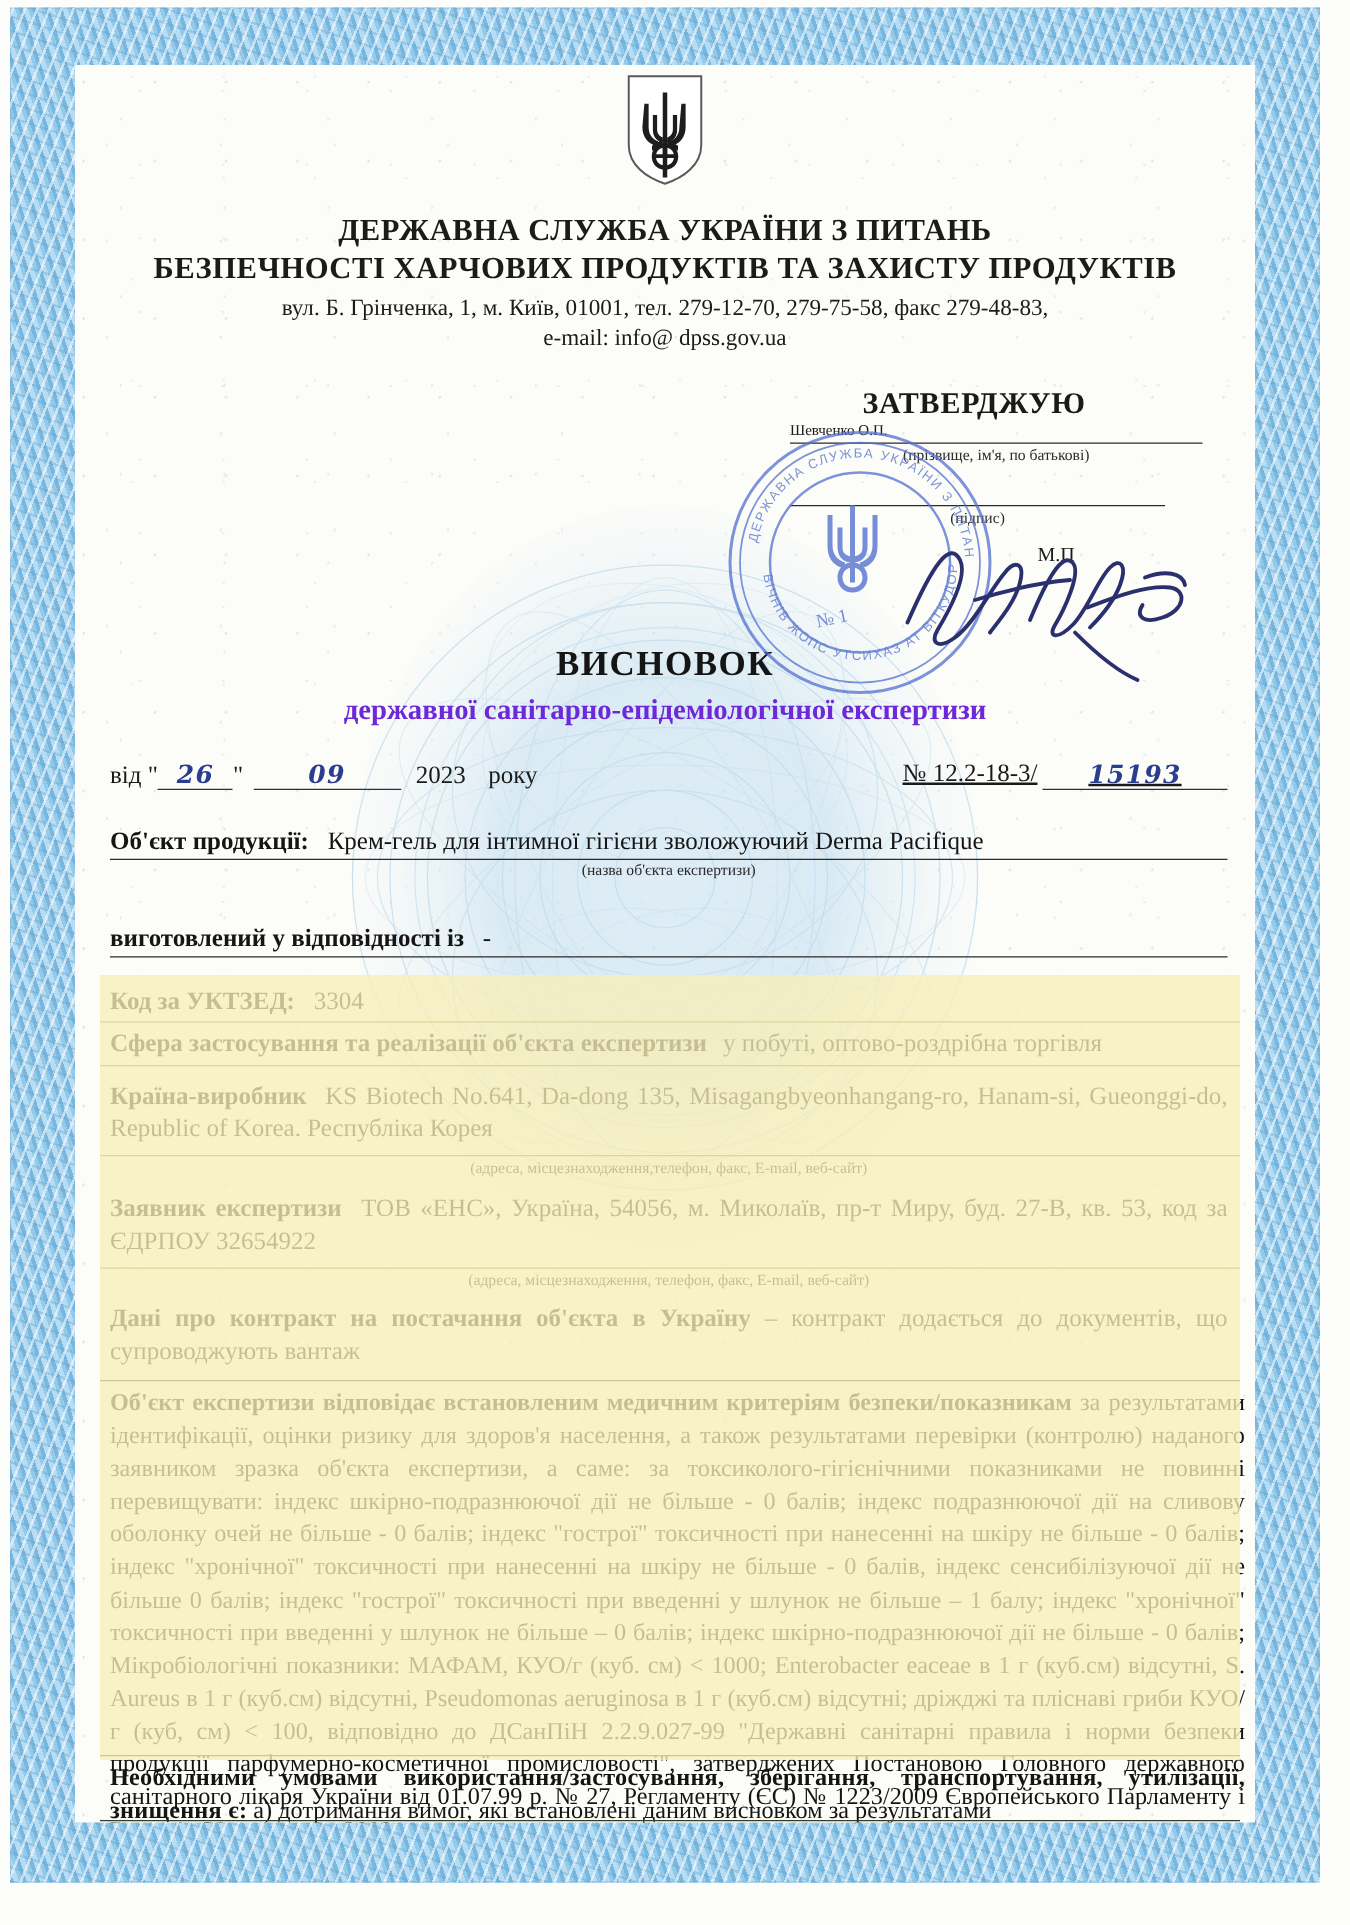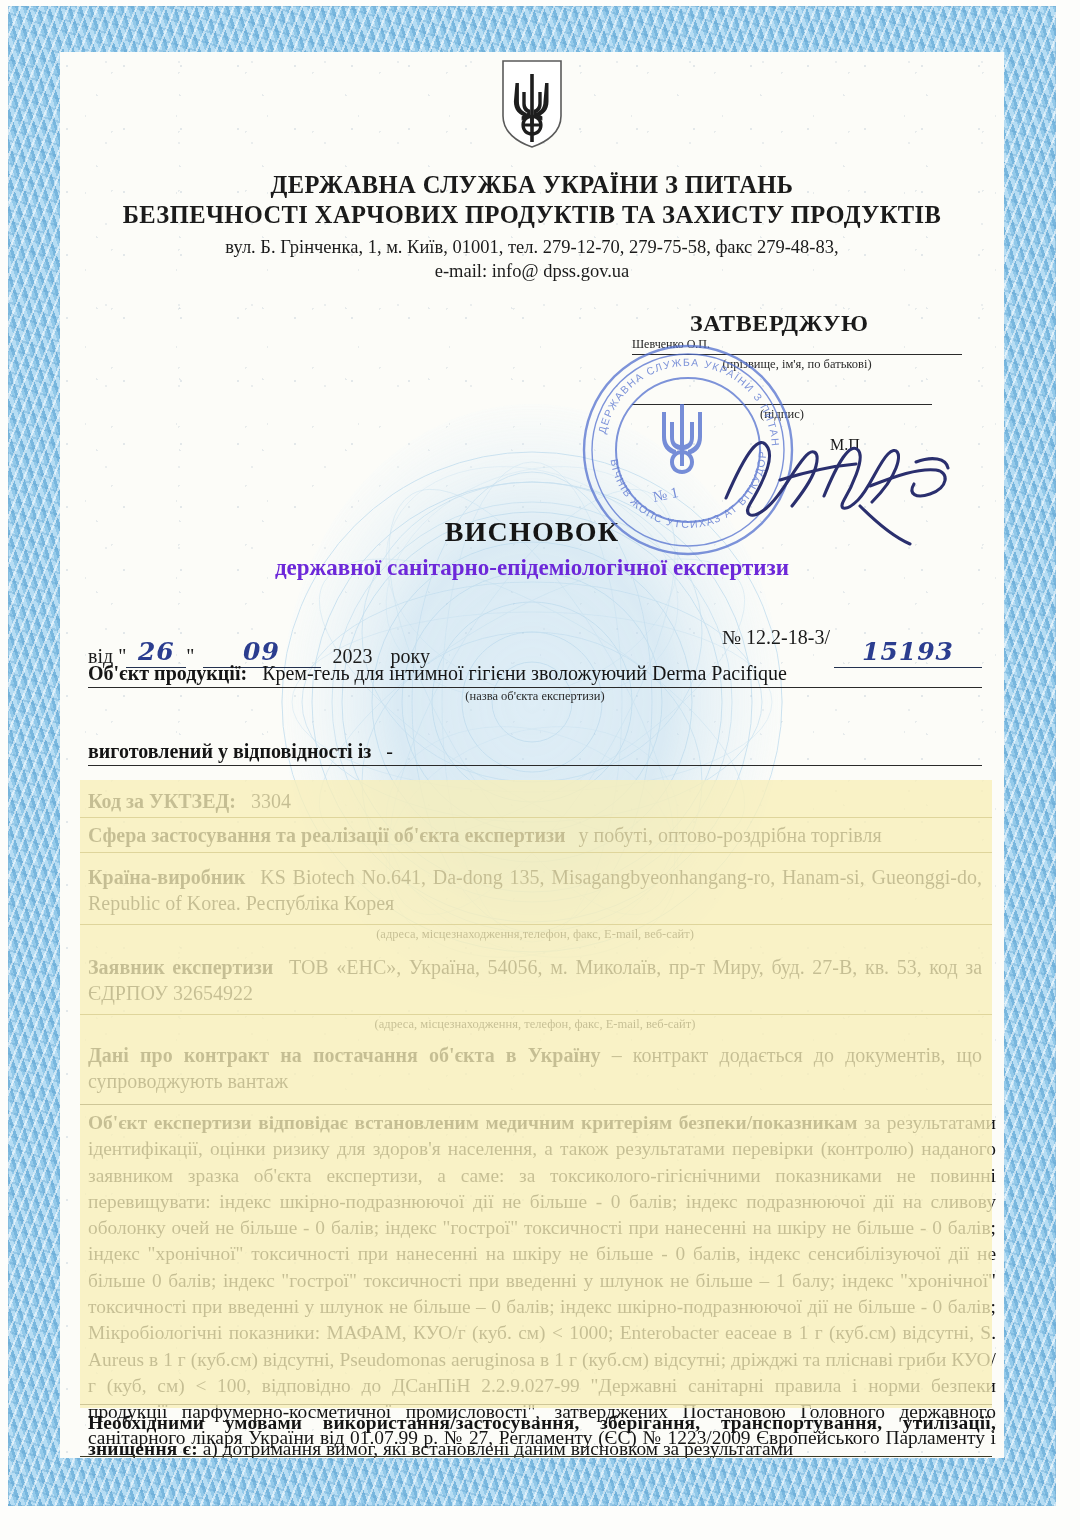--- a/index.html
+++ b/index.html
@@ -153,29 +153,28 @@
   .doc-title .t1{font-size:28px;font-weight:bold;letter-spacing:1.2px;color:#151515;}
   .doc-title .t2{font-size:23px;font-weight:bold;margin-top:7px;color:#6d28d9;}
 
   
   .daterow{
     position:absolute;left:28px;right:22px;top:556px;
     font-size:20px;color:#1a1a1a;
     display:flex;align-items:flex-end;
   }
   .dr-left{display:flex;align-items:flex-end;gap:0;}
-  .dr-right{margin-left:auto;display:flex;align-items:center;}
+  .dr-right{margin-left:auto;display:flex;align-items:flex-start;text-decoration:underline;}
   .hand{
     font-family:"DejaVu Serif", serif;
     font-style:italic;
     color:#2b3d8f;
-    font-size:25px;
+    font-size:20px;
     font-weight:600;
     letter-spacing:1px;
-    margin-top:30px;
   }
   .ul-field{
     border-bottom:1px solid #23314f;
     display:inline-block;
     text-align:center;
     line-height:1.15;
     padding:0 4px;
   }
 
   

